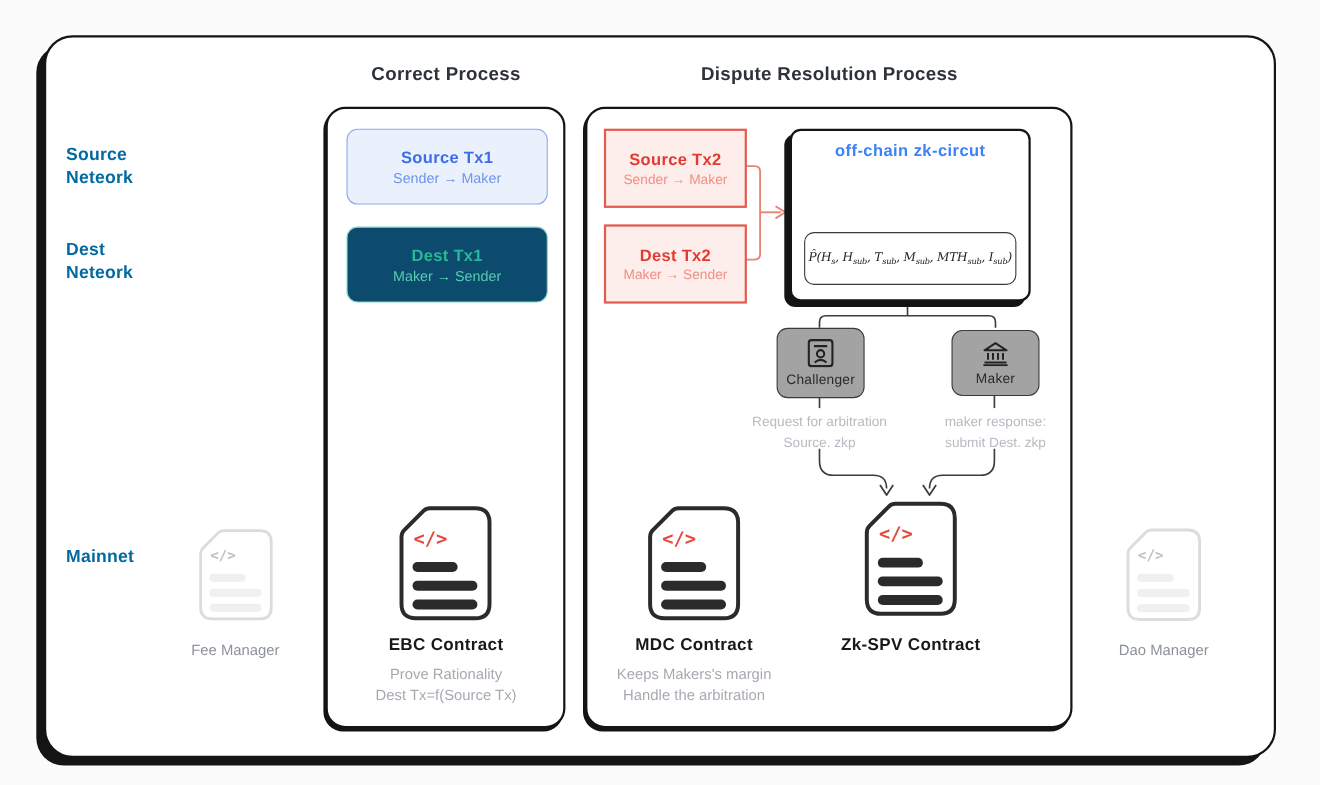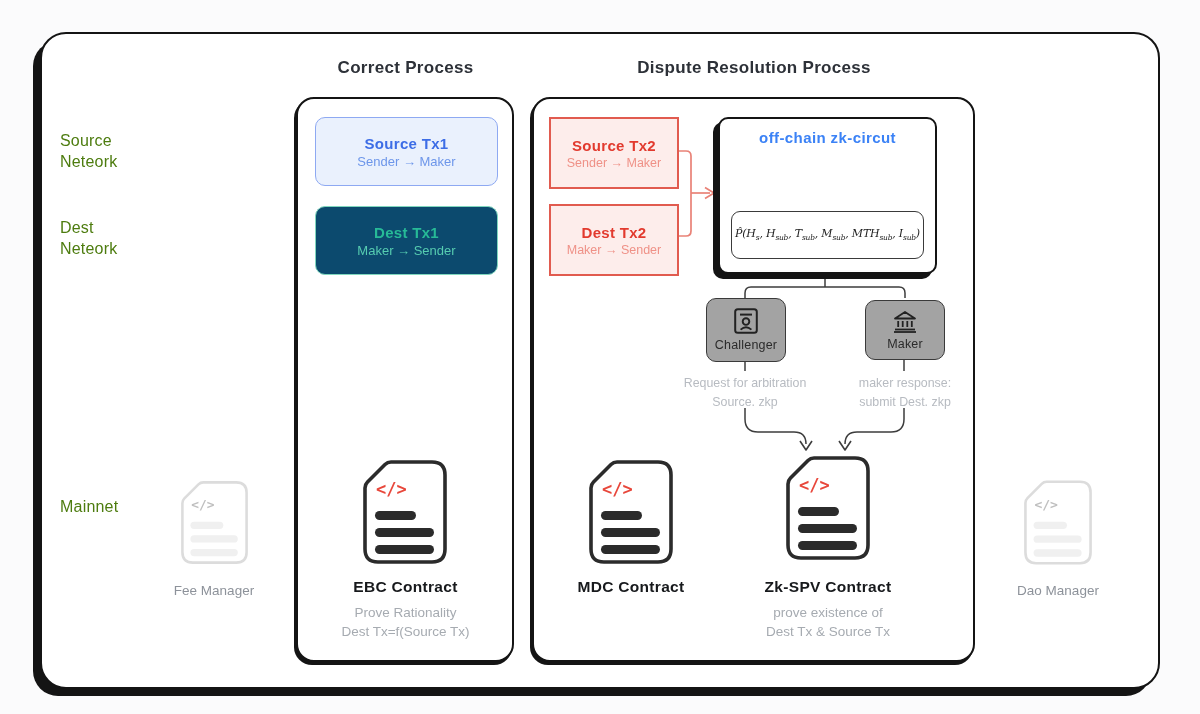--- a/index.html
+++ b/index.html
@@ -23,21 +23,21 @@
   .col-correct{left:296px;top:97px;width:214px;height:561px;}
   .col-dispute{left:532px;top:97px;width:439px;height:561px;}
   .col-header{
     top:58px;height:22px;text-align:center;
     font-size:17px;font-weight:600;letter-spacing:.3px;color:#2d3138;
   }
   .hdr-correct{left:296px;width:219px;}
   .hdr-dispute{left:532px;width:444px;}
   
   .side-label{
-    left:60px;width:120px;font-size:16px;font-weight:400;color:#4d7c0f;
+    left:60px;width:120px;font-size:16px;font-weight:700;color:#0369a1;
     line-height:21px;letter-spacing:.2px;
   }
   
   .tx-box{
     display:flex;flex-direction:column;justify-content:center;align-items:center;
     gap:2px;text-align:center;
   }
   .tx-title{font-size:15px;font-weight:700;letter-spacing:.3px;}
   .tx-sub{font-size:13px;}
   .box-blue{left:315px;top:117px;width:181px;height:67px;background:#eaf1fd;border:1.8px solid #8ea9f2;border-radius:10px;}
@@ -230,23 +230,23 @@
     <rect x="13" y="86" width="59" height="9" rx="4.5" fill="#f0f0f0"></rect>
   </svg>
 
   <div class="abs contract-title layer" style="left:296px;top:578px;width:219px;">EBC Contract</div>
   <div class="abs contract-desc layer" style="left:296px;top:603px;width:219px;">
     <div>Prove Rationality</div>
     <div>Dest Tx=f(Source Tx)</div>
   </div>
 
   <div class="abs contract-title layer" style="left:541px;top:578px;width:180px;">MDC Contract</div>
+  <div class="abs contract-desc layer" style="left:541px;top:603px;width:180px;">
+    <div>Keeps Makers's margin</div>
+    <div>Handle the arbitration</div>
+  </div>
 
   <div class="abs contract-title layer" style="left:738px;top:578px;width:180px;">Zk-SPV Contract</div>
-  <div class="abs contract-desc layer" style="left:738px;top:603px;width:180px;">
-    <div>prove existence of</div>
-    <div>Dest Tx &amp; Source Tx</div>
-  </div>
 
   <div class="abs mgr-label layer" style="left:144px;top:583px;width:140px;">Fee Manager</div>
   <div class="abs mgr-label layer" style="left:988px;top:583px;width:140px;">Dao Manager</div>
 
 </div>
 
 </body></html>

